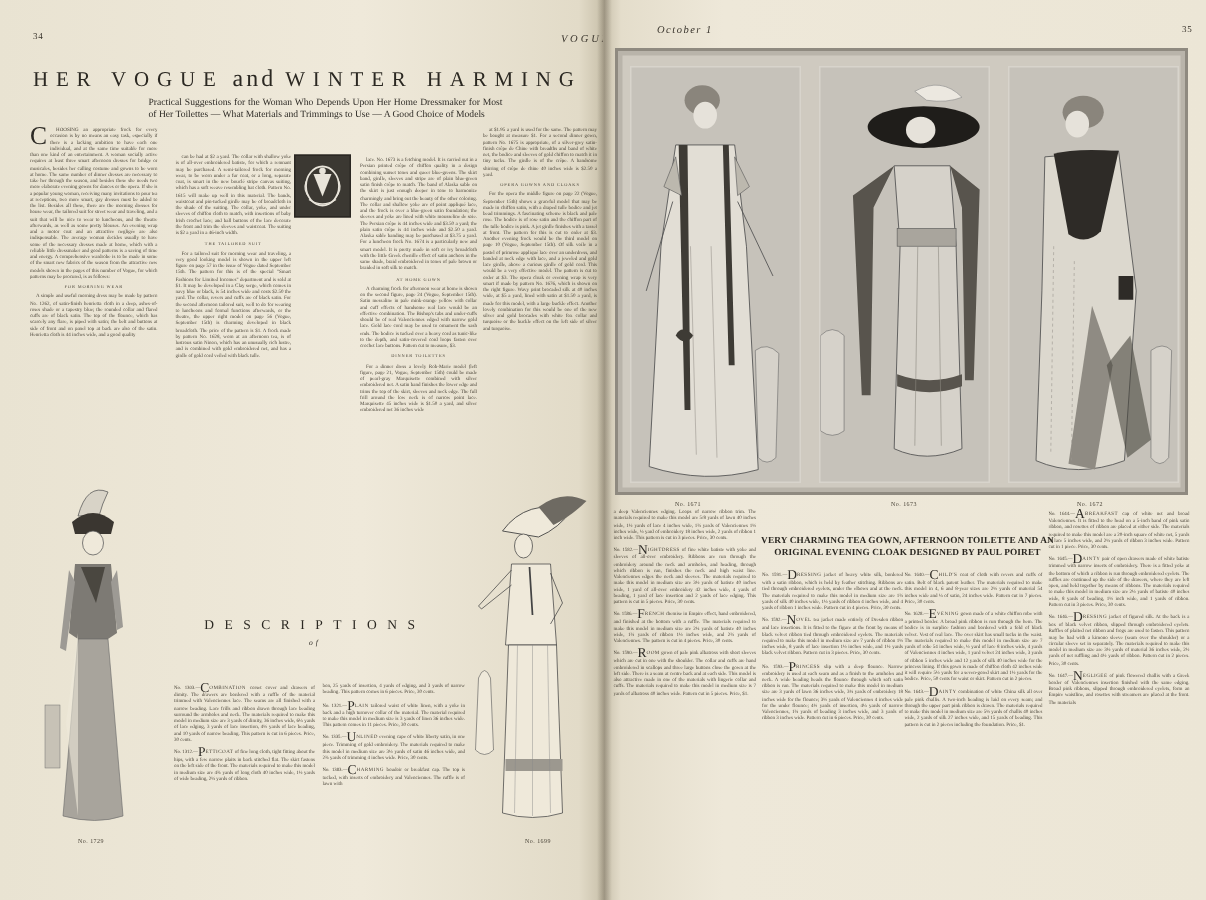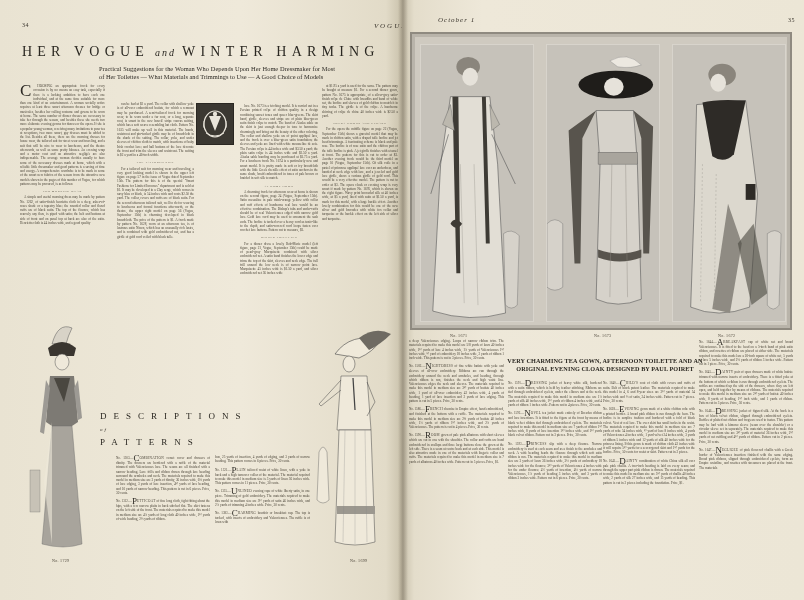--- a/index.html
+++ b/index.html
@@ -8,35 +8,35 @@
   .spread { position: absolute; left: 0; top: 0; width: 804px; height: 600px; background: #ece6d6; }
   .page { position: absolute; top: 0; height: 600px; overflow: hidden; }
   .page-left { left: 0; width: 402px; background: linear-gradient(to right, #e9e3d2 0%, #efe9da 60%, #e2dbc8 96%, #c9c1ab 100%); }
   .page-right { left: 402px; width: 402px; background: linear-gradient(to right, #c7bfaa 0%, #e4ddcb 3%, #eee8d9 20%, #ece6d6 100%); }
   .gutter { position: absolute; left: 398px; top: 0; width: 10px; height: 600px; background: linear-gradient(to right, rgba(0,0,0,0) 0%, rgba(80,70,55,.35) 50%, rgba(0,0,0,0) 100%); }
 
   .folio { position: absolute; font-size: 6px; letter-spacing: .5px; color: #3a352d; }
   .running-head { position: absolute; font-style: italic; font-size: 7px; letter-spacing: 2px; color: #3a352d; }
 
   .headline { position: absolute; left: 22px; top: 44px; width: 400px; white-space: nowrap; font-size: 14px; letter-spacing: 5.2px; color: #2b2822; }
-  .headline .and { font-style: italic; font-size: 10px; letter-spacing: 2px; margin: 0 6px; }
+  .headline .and { font-size: 16px; letter-spacing: 2px; margin: 0 6px; }
   .deck { position: absolute; left: 99px; top: 65px; width: 236px; font-size: 6.4px; line-height: 7.6px; text-align: justify; color: #2d2a25; }
 
   .col { position: absolute; font-size: 3.35px; line-height: 4.25px; text-align: justify; color: #4a4438; overflow: hidden; }
   .col p { text-indent: 4px; margin-bottom: 1px; }
   .col .subhead { text-align: center; font-size: 2.9px; letter-spacing: .6px; margin: 3px 0 2px; text-indent: 0; }
   .dropcap { float: left; font-size: 17px; line-height: 13px; margin: 0 2px 0 0; color: #2d2a25; }
 
   .crest { position: absolute; left: 196px; top: 103px; width: 38px; height: 42px; background: #3b3832; border: 1px solid #2a2722; display: flex; align-items: center; justify-content: center; }
   .crest svg { width: 30px; height: 34px; }
 
   .fig { position: absolute; }
   .fig-label { position: absolute; font-size: 4px; color: #4a4438; letter-spacing: .3px; }
 
-  .section-title { position: absolute; color: #2b2822; }
+  .section-title { position: absolute; text-align: center; color: #2b2822; }
   .desc-title { left: 100px; top: 411px; width: 220px; font-size: 9px; letter-spacing: 7px; }
   .desc-of { left: 100px; top: 427px; width: 220px; font-size: 5px; font-style: italic; letter-spacing: 2px; }
   .desc-patterns { left: 100px; top: 437px; width: 220px; font-size: 9px; letter-spacing: 7px; }
 
   .pattern { margin-bottom: 3px; }
   .pattern .num { font-size: 3.2px; }
   .pattern .cap { font-size: 9px; line-height: 6px; color: #2d2a25; vertical-align: -2px; }
   .pattern .caps { font-size: 3.4px; letter-spacing: .3px; }
 
   .plate { position: absolute; left: 410px; top: 32px; width: 382px; height: 298px; background: #cfcac0; border: 2px solid #8f8a80; box-shadow: inset 0 0 0 3px #b9b4aa; }
@@ -105,21 +105,20 @@
       <path d="M26 56 L42 56 L36 80 Z" fill="#4a4740"></path>
       <path d="M18 58 L12 110 L16 112 L22 66 Z M50 58 L54 96 L50 98 L46 66 Z" fill="#9d9a94"></path>
       <path d="M24 104 L44 104 L54 222 Q36 228 14 222 Z" fill="#a8a49c" stroke="#666" stroke-width=".4"></path>
       <path d="M16 160 L24 100 L24 222 Z" fill="#efe9da" opacity=".6"></path>
       <rect x="2" y="148" width="10" height="42" fill="#c7c2b6" stroke="#666" stroke-width=".3"></rect>
     </svg>
     <div class="fig-label" style="left:52px;top:558px;">No. 1729</div>
 
     <div class="section-title desc-title">DESCRIPTIONS</div>
     <div class="section-title desc-of">of</div>
-    <div class="section-title desc-patterns">PATTERNS</div>
 
     <div class="col" style="left:116px;top:455px;width:94px;height:125px;">
       <div class="pattern">
         <span class="num">No. 1303.—</span><span class="cap">C</span><span class="caps">OMBINATION</span>
         <span>corset cover and drawers of dimity. The drawers are bordered with a ruffle of the material trimmed with Valenciennes lace. The seams are all finished with a narrow beading. Lace frills and ribbon drawn through lace beading surround the armholes and neck. The materials required to make this model in medium size are 3 yards of dimity, 36 inches wide, 6¼ yards of lace edging, 3 yards of lace insertion, 4½ yards of lace beading, and 10 yards of narrow beading. This pattern is cut in 6 pieces. Price, 30 cents.</span>
       </div>
       <div class="pattern">
         <span class="num">No. 1312.—</span><span class="cap">P</span><span class="caps">ETTICOAT</span>
         <span>of fine long cloth, tight fitting about the hips, with a few narrow plaits in back stitched flat. The skirt fastens on the left side of the front. The materials required to make this model in medium size are 4¾ yards of long cloth 40 inches wide, 1½ yards of wide beading, 2¼ yards of ribbon.</span>
       </div>

